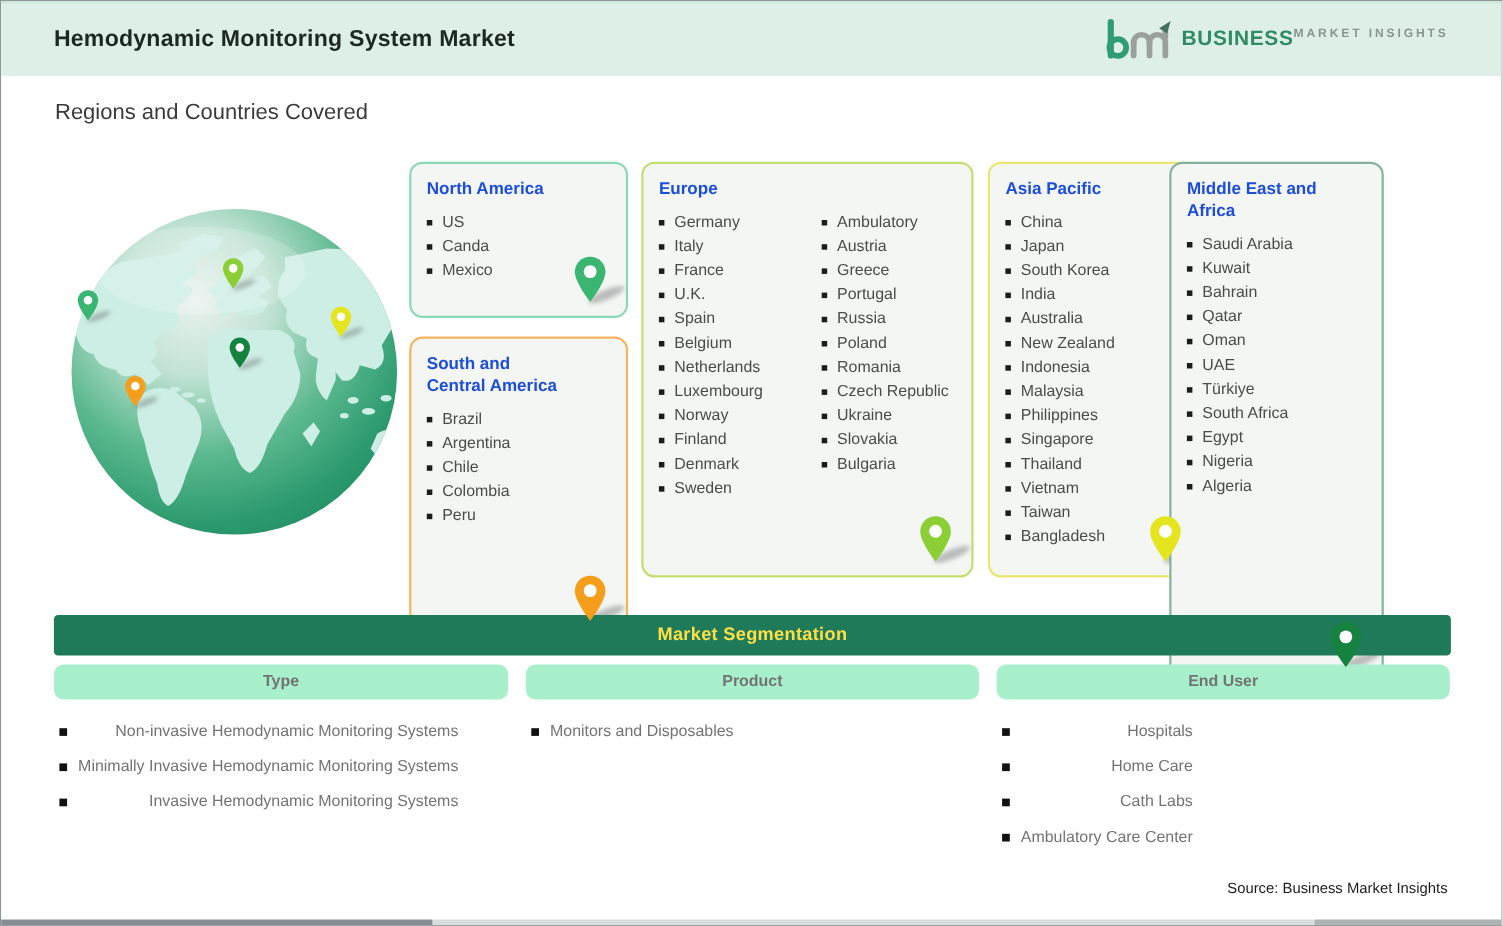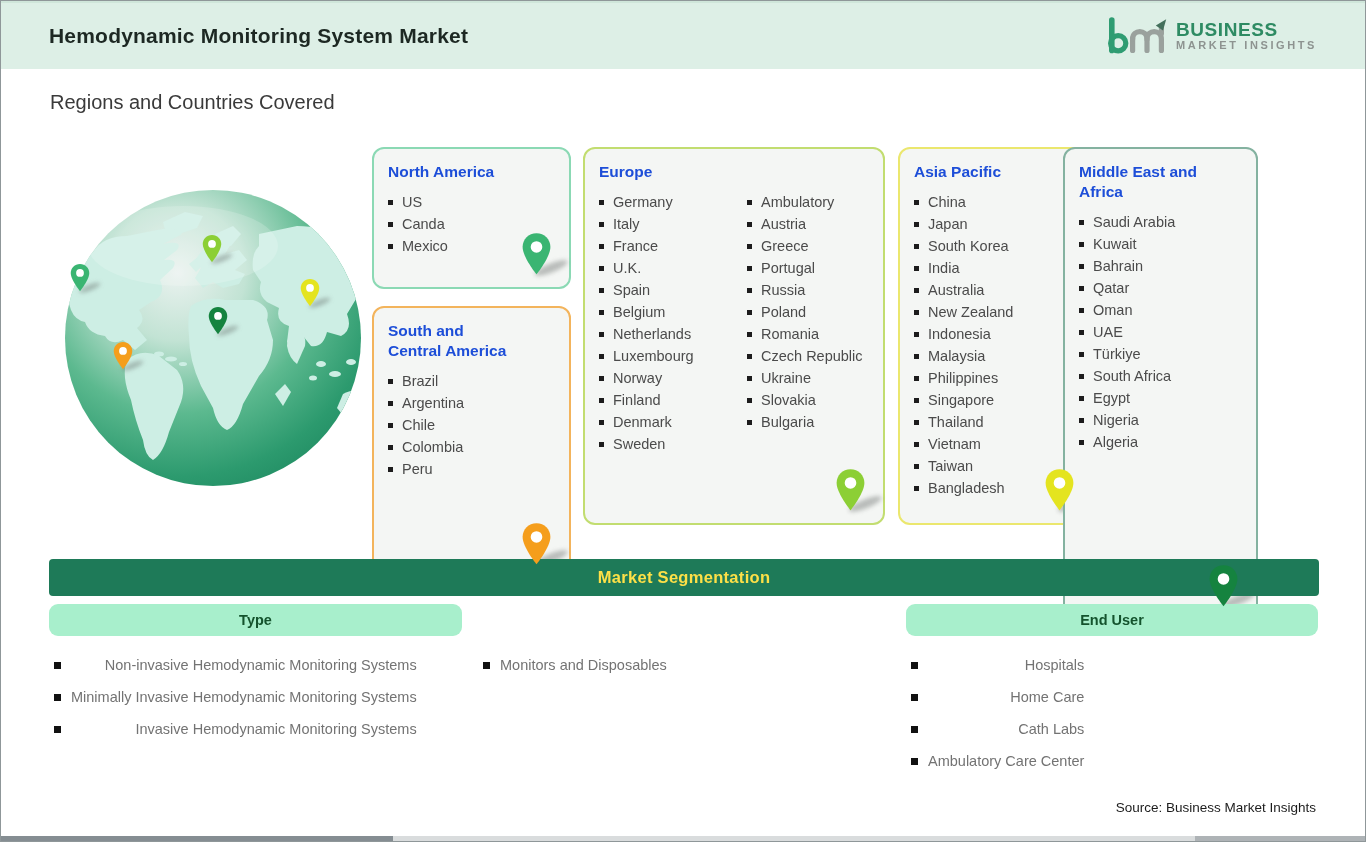--- a/index.html
+++ b/index.html
@@ -7,21 +7,21 @@
   body { font-family:"Liberation Sans", sans-serif; }
   .frame { position:relative; width:1366px; height:842px; background:#fff; border:1px solid #8f9799; overflow:hidden; }
 
   
   .header { position:absolute; left:0; top:0; width:100%; height:68px; background:#ddefe6;
             border-top:2px solid #cfe6da; display:flex; align-items:center;
             justify-content:space-between; padding:0 48px; }
   .page-title { font-size:21px; font-weight:bold; color:#1d2823; letter-spacing:.2px; }
   .logo { display:flex; align-items:center; gap:9px; }
   .logo-mark svg { display:block; }
-  .logo-text { display:flex; flex-direction:column; line-height:1.05; }
+  .logo-text { display:flex; flex-direction:row; line-height:1.05; }
   .logo-line1 { color:#2e8b63; font-weight:bold; font-size:19px; letter-spacing:.6px; }
   .logo-line2 { color:#8d9390; font-weight:bold; font-size:11px; letter-spacing:2.6px; }
 
   
   .section-title { position:absolute; left:49px; top:90px; font-size:20px; font-weight:400; color:#3a3a3a; }
 
   
   .globe { position:absolute; left:62px; top:187px; width:300px; height:300px; }
   .globe > svg { display:block; width:100%; height:100%; }
 
@@ -54,21 +54,21 @@
   .eu .cols { display:flex; }
   .eu .cols ul:first-child { flex:0 0 148px; }
   .eu .cols ul:last-child  { flex:1; }
 
   
   .seg-bar { position:absolute; left:48px; top:558px; width:1270px; height:37px; background:#1e7a58;
              border-radius:4px; color:#fde047; font-weight:bold; font-size:16.5px; letter-spacing:.3px;
              display:flex; align-items:center; justify-content:center; }
   .pill { position:absolute; top:603px; height:32px; background:#a8efcc; border-radius:9px;
           display:flex; align-items:center; justify-content:center;
-          font-weight:bold; font-size:14.5px; color:#14532d; }
+          font-weight:bold; font-size:14.5px; color:#737373; }
   .pill.c-type    { left:48px;  width:413px; }
   .pill.c-product { left:477px; width:412px; }
   .pill.c-enduser { left:905px; width:412px; }
   .seg-list { position:absolute; top:655px; list-style:none; }
   .seg-list li { display:flex; align-items:center; gap:10px; font-size:14.5px; color:#737373;
                  height:18px; margin-bottom:14px;justify-content:space-between; }
   .blt2 { width:7px; height:7px; background:#111; flex:none; }
   .seg-list.c-type    { left:53px; }
   .seg-list.c-product { left:482px; }
   .seg-list.c-enduser { left:910px; }
@@ -468,20 +468,21 @@
         <svg viewBox="0 0 24 34">
           <path d="M12 1C6 1 1.5 5.6 1.5 11.4 1.5 19 12 32 12 32s10.5-13 10.5-20.6C22.5 5.6 18 1 12 1z" fill="currentColor"></path>
           <circle cx="12" cy="11.3" r="4.4" fill="#ffffff"></circle>
         </svg>
       </span>
   </section>
 
   <div class="seg-bar">Market Segmentation</div>
 
   <div class="pill c-type">Type</div>
+  <div class="pill c-product">Product</div>
   <div class="pill c-enduser">End User</div>
 
   <ul class="seg-list c-type">
 
   <li>
         <span class="blt2"></span>
         <span>Non-invasive Hemodynamic Monitoring Systems</span>
       </li>
       <li>
         <span class="blt2"></span>

